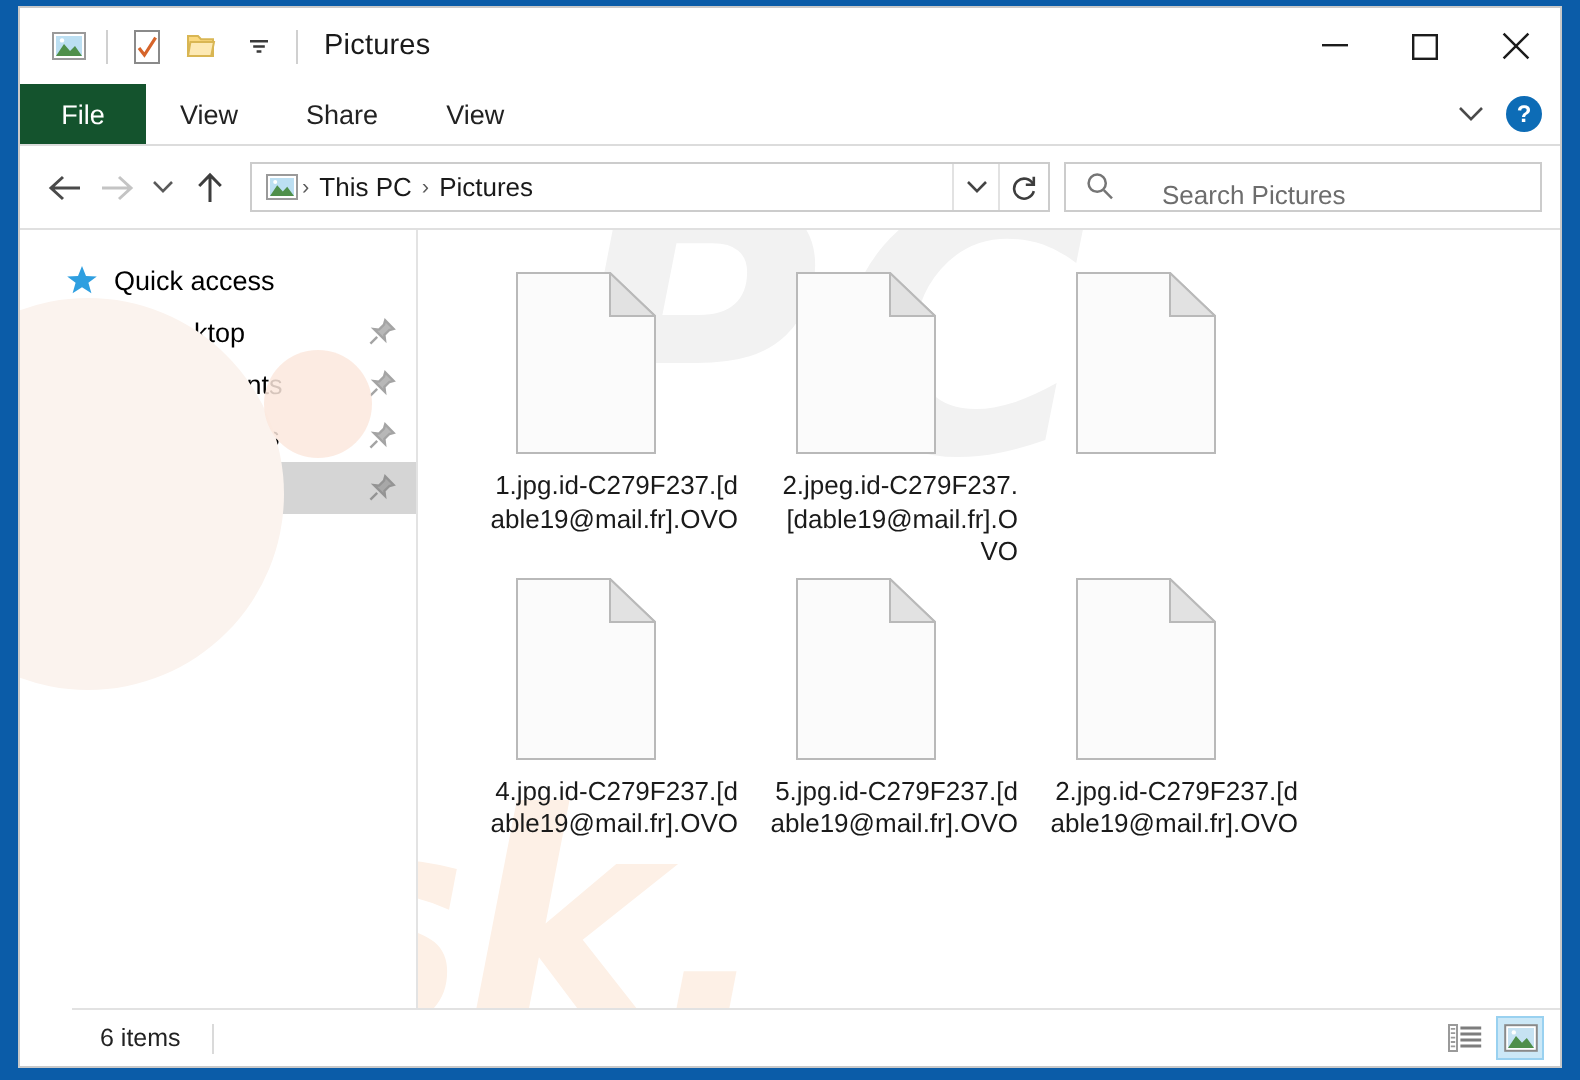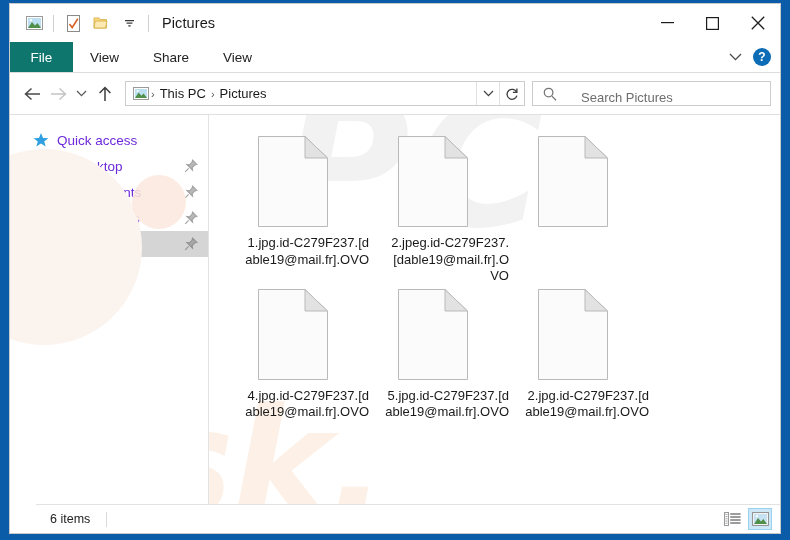--- a/index.html
+++ b/index.html
@@ -57,21 +57,21 @@
     background: #ffffff;
     border-bottom: 1px solid #dcdcdc;
     position: relative;
   }
   .tab {
     display: flex; align-items: center; justify-content: center;
     padding: 0 17px;
     font-size: 13.5px; color: #222;
   }
   .tab.file {
-    background: #0f766e; color: #ffffff;
+    background: #14532d; color: #ffffff;
     min-width: 63px; padding: 12px;
   }
   .ribbon-right {
     margin-left: auto; display: flex; align-items: center;
     gap: 6px; padding-right: 9px;
   }
   .collapse-btn {
     width: 24px; height: 24px;
     display: flex; align-items: center; justify-content: center;
     color: #555;
@@ -156,21 +156,21 @@
     width: 199px; flex: 0 0 199px;
     background: #ffffff;
     border-right: 1px solid #e3e3e3;
     padding-top: 12px;
     position: relative; z-index: 2;
   }
   .navitem {
     height: 26px;
     display: flex; align-items: center;
     padding-right: 10px;
-    font-size: 13.5px; color: #6d28d9;
+    font-size: 13.5px; color: #000000;
     position: relative;
   }
   .navitem.indent { padding-left: 38px; }
   .navitem.root   { padding-left: 22px; }
   .navitem.selected { background: #d5d5d5; }
   .navitem .ico {
     width: 18px; height: 18px; margin-right: 7px;
     display: flex; align-items: center; justify-content: center;
     flex: 0 0 18px;
   }

